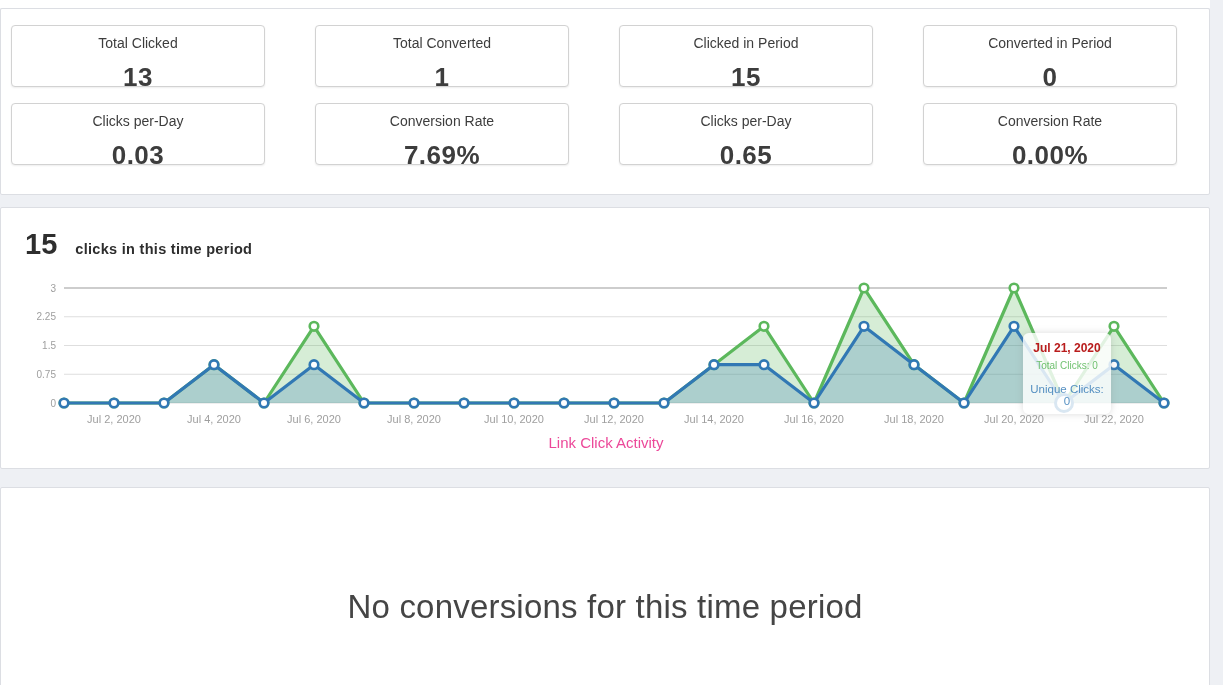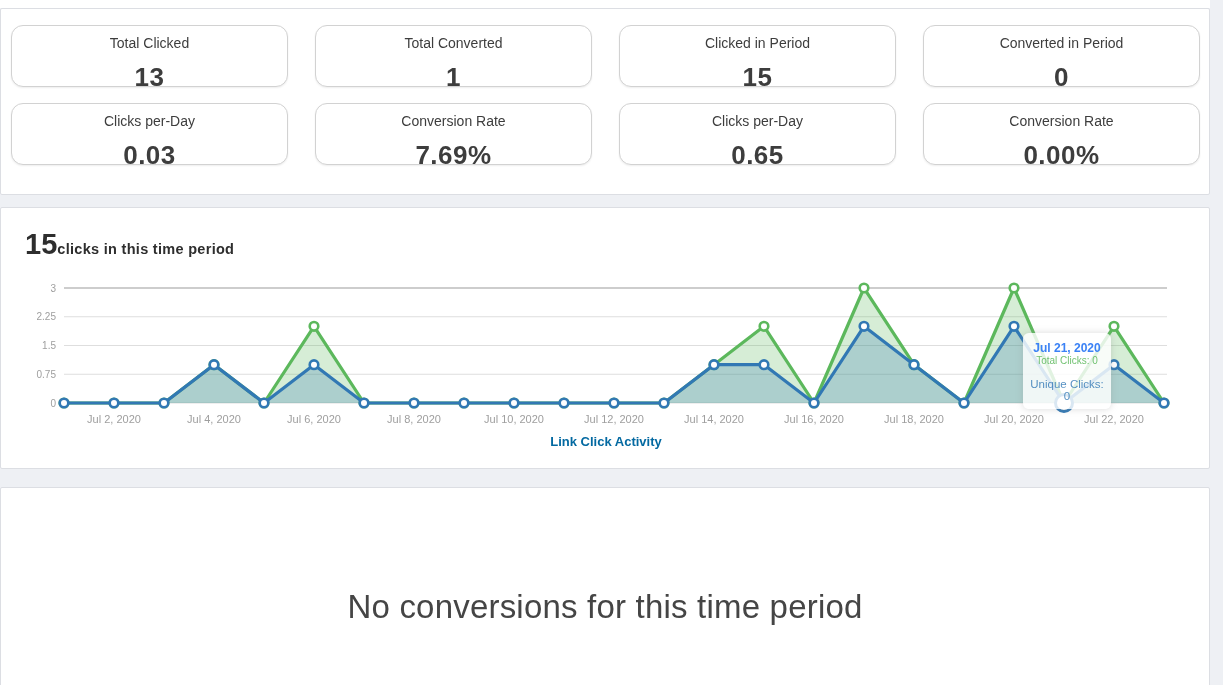--- a/index.html
+++ b/index.html
@@ -19,47 +19,47 @@
     background:#ffffff;
     border:1px solid #dcdee3;
     border-radius:2px;
   }
   #panel-stats { top:8px;  height:187px; }
   #panel-chart { top:207px; height:262px; }
   #panel-conversions { top:487px; height:239px; display:flex; align-items:center; justify-content:center; }
 
   
   .stat-card {
-    position:absolute; width:277px; height:62px;
-    background:#fff; border:1px solid #d2d2d2; border-radius:12px;
+    position:absolute; width:254px; height:62px;
+    background:#fff; border:1px solid #d2d2d2; border-radius:4px;
     box-shadow:0 1px 2px rgba(0,0,0,0.07);
     text-align:center;
   }
   .col0{left:10px}.col1{left:314px}.col2{left:618px}.col3{left:922px}
   .row0{top:16px}.row1{top:94px}
   .stat-label { margin-top:9px; font-size:14px; color:#3d3d3d; }
   .stat-value { margin-top:11px; font-size:26px; font-weight:bold; color:#3d3d3d; letter-spacing:0.5px; }
 
   
   .chart-title { position:absolute; left:24px; top:20px; display:flex; align-items:baseline; color:#2e2e2e; }
   .chart-title .big  { font-size:29px; font-weight:bold; }
-  .chart-title .rest { font-size:14.5px; font-weight:bold; margin-left:0; letter-spacing:0.3px; }
+  .chart-title .rest { font-size:14.5px; font-weight:bold; margin-left:18px; letter-spacing:0.3px; }
   #chart-svg { position:absolute; left:0; top:63px; }
   .axis-title {
     position:absolute; top:226px; left:0; width:1210px; text-align:center;
-    font-size:13px; font-weight:bold; color:#0369a1;
+    font-size:15px; font-weight:normal; color:#ec4899;
   }
   .chart-tooltip {
     position:absolute; left:1022px; top:125px; width:88px;
     background:rgba(255,255,255,0.82);
     border-radius:6px;
     box-shadow:0 0 7px rgba(150,150,150,0.35);
     text-align:center; padding:8px 4px 7px;
   }
-  .tt-date   { font-size:12px; font-weight:bold; color:#3b82f6; }
+  .tt-date   { font-size:12px; font-weight:bold; color:#b91c1c; margin-bottom:5px; }
   .tt-total  { font-size:10px; color:rgba(92,184,92,0.88); margin-bottom:12px; }
   .tt-unique { font-size:11.5px; color:rgba(49,120,180,0.82); }
 
   
   .no-conversions { font-size:33px; color:#454545; letter-spacing:0.2px; }
 </style>
 </head>
 <body>
 
 <div class="top-strip"></div>

